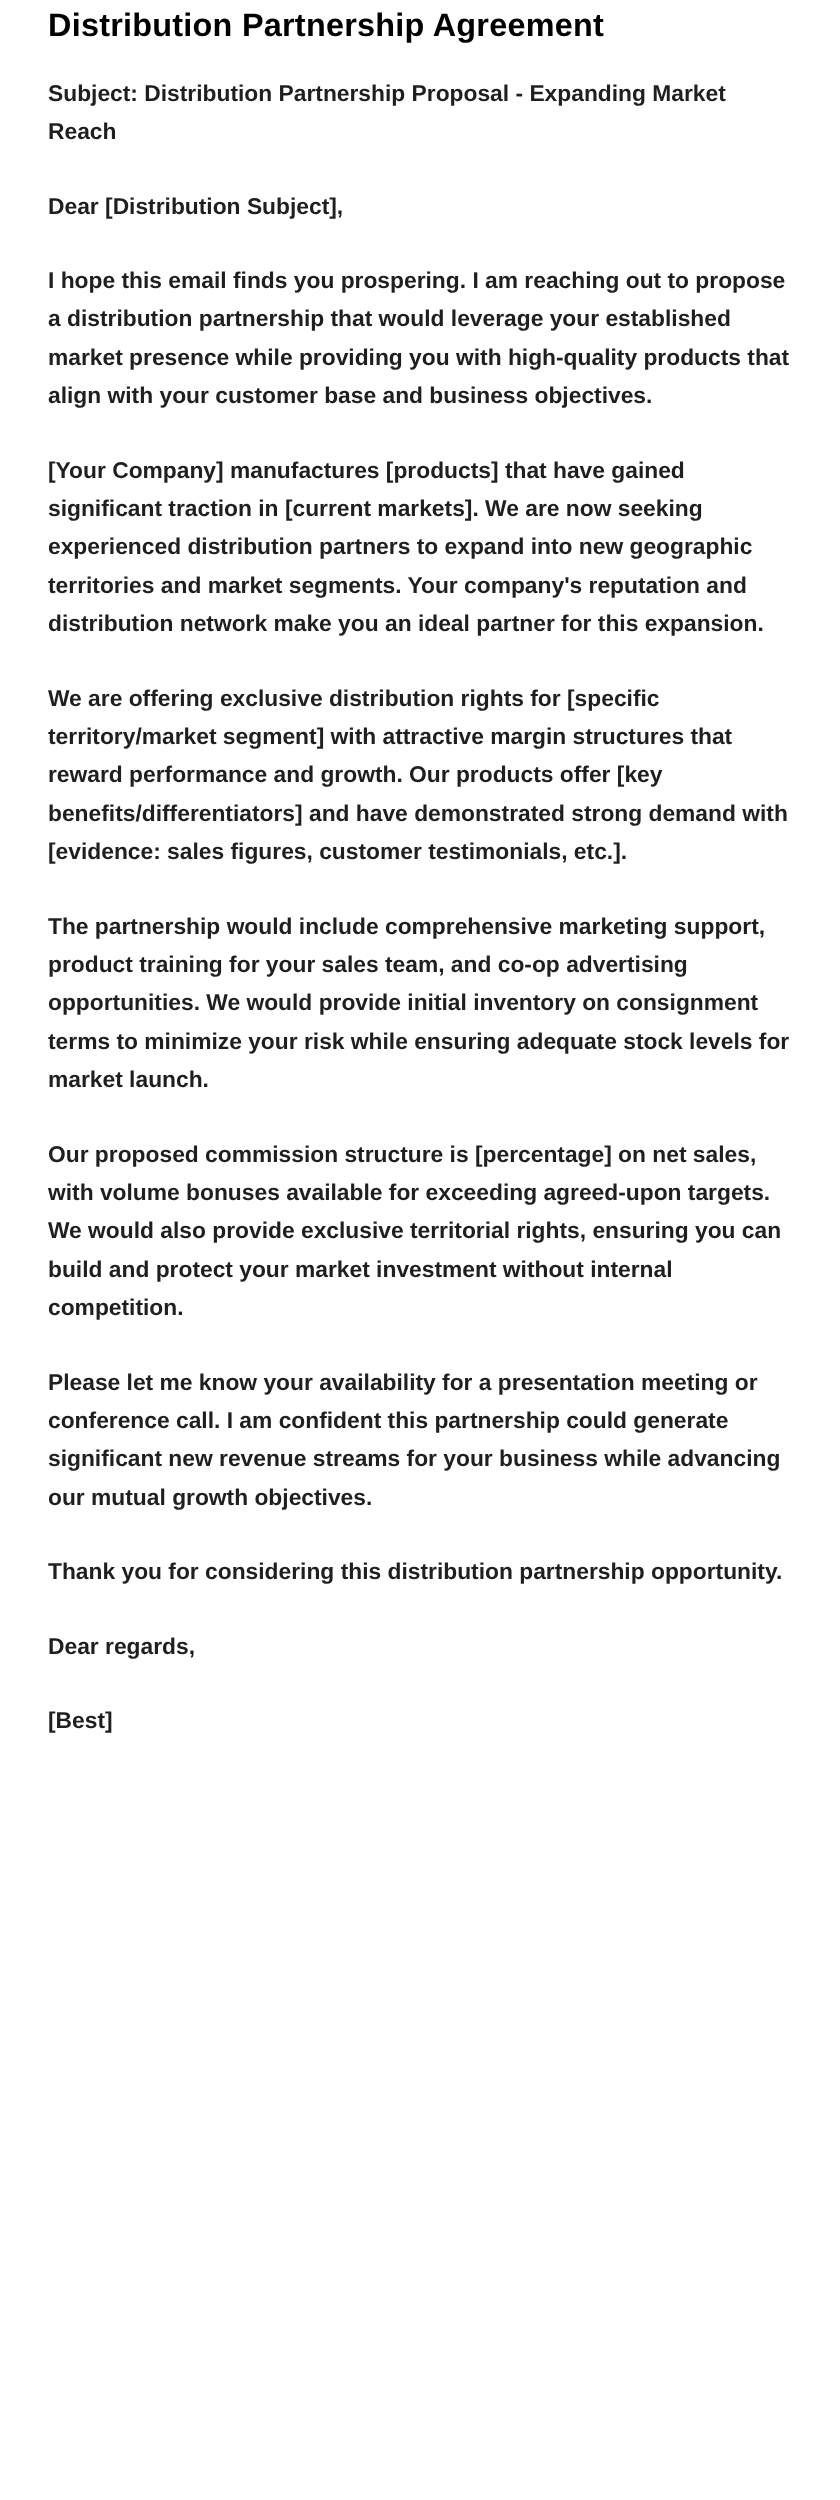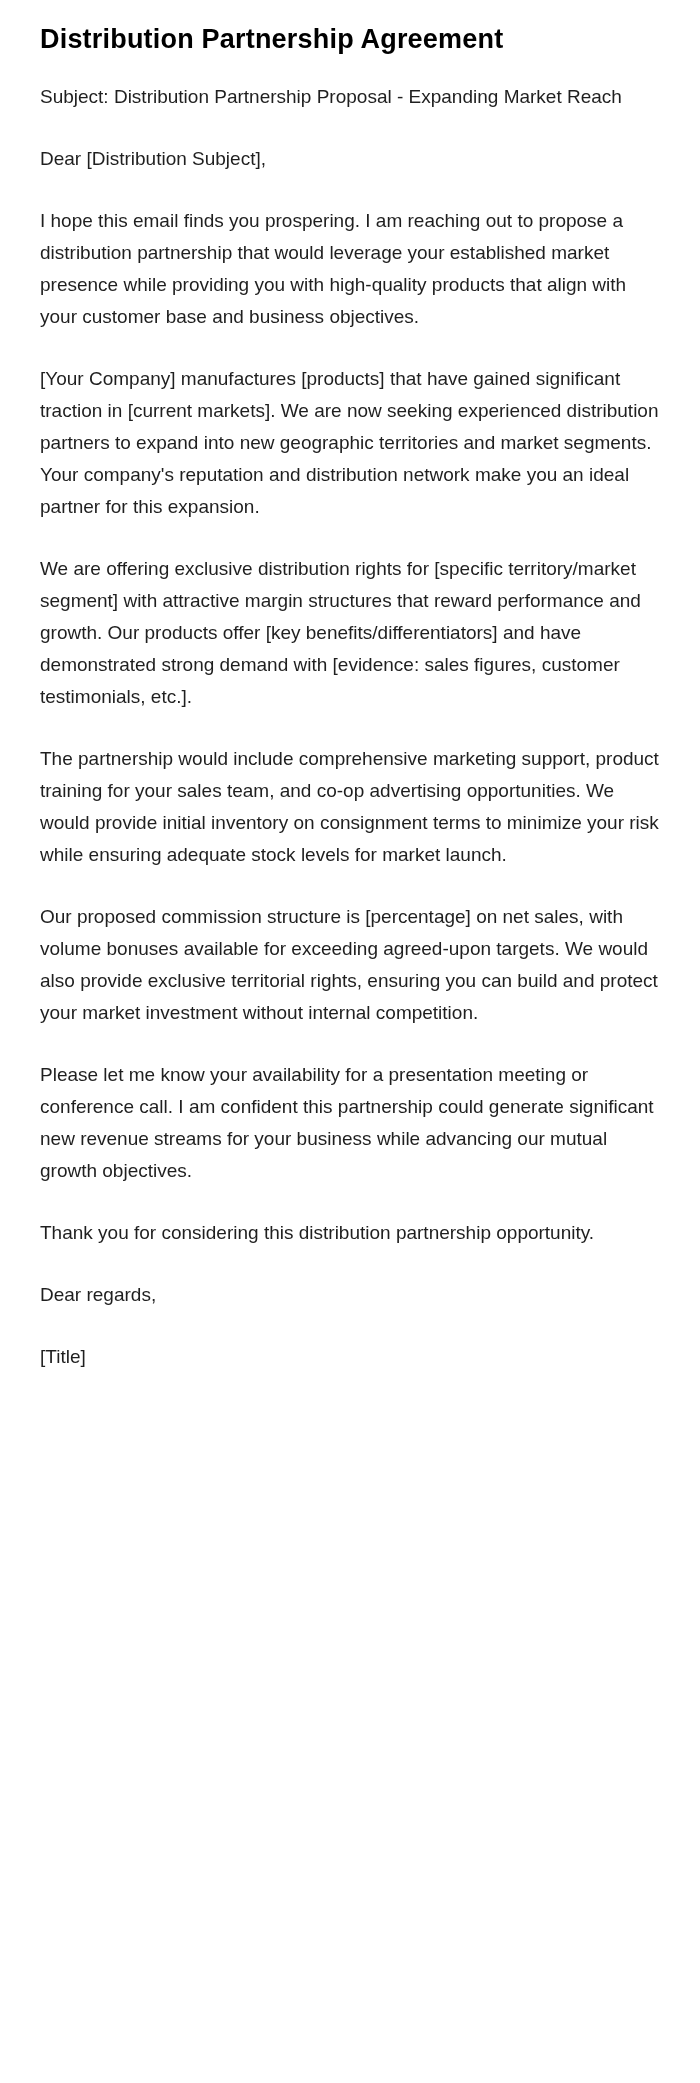--- a/index.html
+++ b/index.html
@@ -8,36 +8,37 @@
     background: #ffffff;
   }
   body {
     width: 700px;
     min-height: 2083px;
     font-family: "Liberation Sans", "DejaVu Sans", sans-serif;
     color: #1f1f1f;
     box-sizing: border-box;
   }
   .doc {
-    padding: 22px 40px 48px 40px;
+    padding: 4px 40px 48px 40px;
   }
   .doc-title {
     font-size: 27px;
     font-weight: 700;
     color: #000000;
     line-height: 1.3;
     margin: 0 0 24px 0;
     letter-spacing: 0.2px;
   }
   .doc p {
     font-size: 19px;
     line-height: 32px;
     margin: 0 0 30px 0;
     max-width: 622px;
     color: #1f1f1f;
+    font-weight: bold;
   }
   .doc p:last-child {
     margin-bottom: 0;
   }
 </style>
 </head>
 <body>
 
 <div class="doc">
   <h1 class="doc-title">Distribution Partnership Agreement</h1>
@@ -58,15 +59,15 @@
 
 
 
   <p>Please let me know your availability for a presentation meeting or conference call. I am confident this partnership could generate significant new revenue streams for your business while advancing our mutual growth objectives.</p>
 
   <p>Thank you for considering this distribution partnership opportunity.</p>
 
   <p>Dear regards,</p>
 
 
-  <p>[Title]</p>
+  <p>[Best]</p>
 
 </div>
 
 </body></html>

